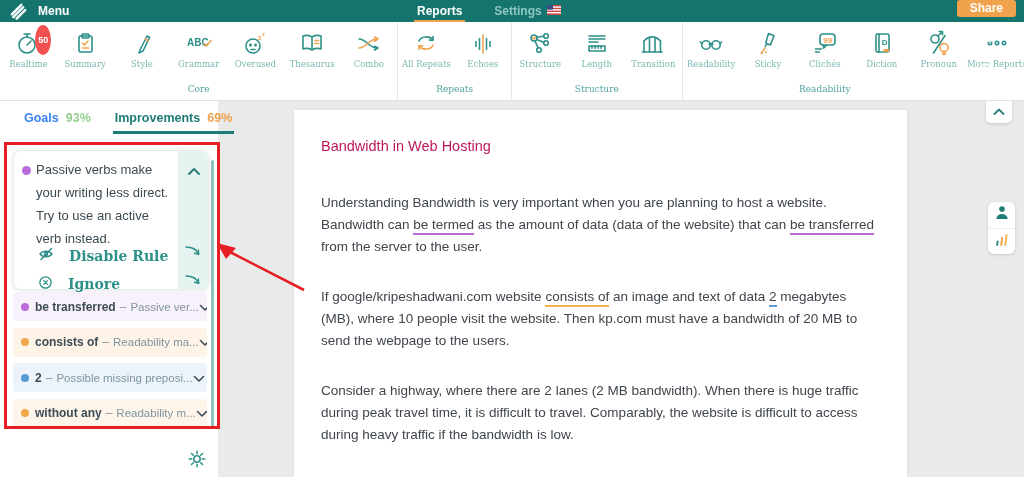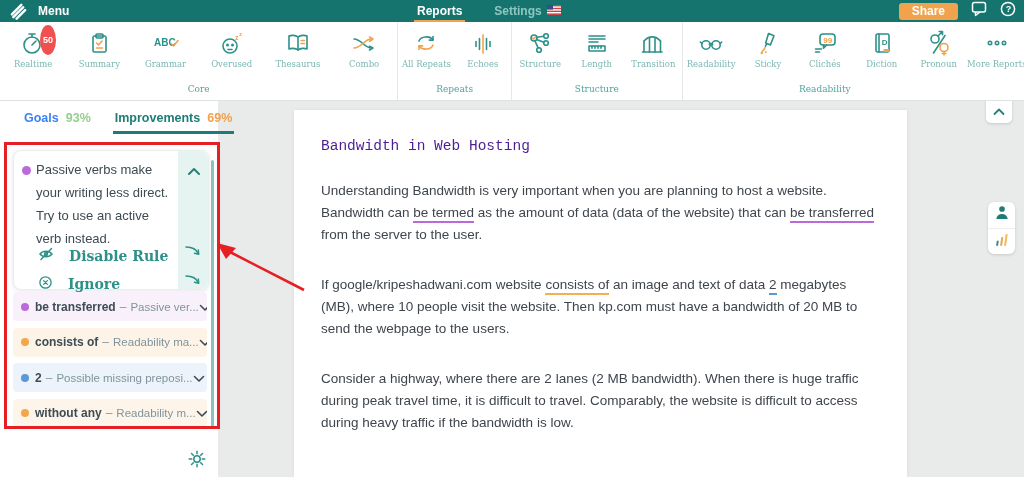--- a/index.html
+++ b/index.html
@@ -9,21 +9,21 @@
   
   .topbar{position:absolute;left:0;top:0;width:1024px;height:22px;background:#15756e;
           display:flex;align-items:center;color:#fff;z-index:20;}
   .logo{margin-left:9px;display:flex;align-items:center;}
   .menu-label{margin-left:10px;font-size:12px;font-weight:bold;}
   .top-tabs{position:absolute;left:414px;top:0;height:22px;display:flex;gap:26px;}
   .top-tab{position:relative;display:flex;align-items:center;gap:5px;
            font-size:12px;font-weight:bold;color:#fff;padding:4px 3px;cursor:pointer;}
   .top-tab.active::after{content:'';position:absolute;left:0;right:0;bottom:0;height:2.5px;background:#f0a24c;}
   .top-tab.inactive{color:#8fc6c1;}
-  .top-right{position:absolute;right:8px;top:0;height:22px;display:flex;align-items:center;gap:13px;}
+  .top-right{position:absolute;right:8px;top:0;height:22px;display:flex;align-items:center;gap:13px;flex-direction:column;}
   .share-btn{background:#f0a24c;color:#fff;font-size:12px;font-weight:bold;border:none;
              border-radius:3px;padding:2px 13px;height:17px;line-height:13px;cursor:pointer;}
 
   
   .toolbar{position:absolute;left:0;top:22px;width:1024px;height:78px;background:#fff;
            border-bottom:1px solid #dfe2e2;display:flex;z-index:15;}
   .tb-group{flex:0 0 auto;display:flex;flex-direction:column;box-sizing:border-box;}
   .tb-group.sep{border-right:1px solid #e6e8e8;}
   .tb-items{display:flex;flex:1;}
   .tb-item{flex:1;display:flex;flex-direction:column;align-items:center;padding-top:7px;cursor:pointer;}
@@ -69,21 +69,21 @@
 
   
   .annot-rect{position:absolute;left:4px;top:142px;width:216px;height:287px;box-sizing:border-box;
               border:3px solid #e51f23;z-index:10;pointer-events:none;}
   .annot-arrow{position:absolute;left:214px;top:240px;z-index:10;pointer-events:none;}
 
   
   .page{position:absolute;left:294px;top:110px;width:613px;bottom:0;background:#fff;z-index:4;
         box-shadow:0 0 4px rgba(0,0,0,.06);}
   .doc{padding:28px 27px 0 27px;}
-  .doc-title{font-size:14.5px;color:#4c1d95;margin:0 0 26px 0;font-weight:normal;font-family:Liberation Mono, monospace;}
+  .doc-title{font-size:14.5px;color:#be185d;margin:0 0 38px 0;font-weight:normal;}
   .doc p{font-size:13.5px;line-height:22px;color:#3f454c;margin:0 0 28px 0;}
   .hl{padding-bottom:1px;cursor:pointer;}
 
   
   .float-collapse{position:absolute;left:986px;top:99px;width:26px;height:24px;background:#fff;
                   border-radius:0 0 5px 5px;box-shadow:0 1px 3px rgba(0,0,0,.15);
                   display:flex;align-items:center;justify-content:center;cursor:pointer;z-index:6;}
   .float-pill{position:absolute;left:988px;top:202px;width:27px;height:52px;background:#fff;
               border-radius:6px;box-shadow:0 1px 3px rgba(0,0,0,.15);display:flex;flex-direction:column;
               align-items:center;justify-content:space-around;z-index:6;}
@@ -162,20 +162,29 @@
               <rect x="7" y="6" width="13" height="16" rx="1.5"></rect>
               <rect x="10" y="4" width="7" height="4" rx="1"></rect>
               <path stroke="#f0a24c" d="M10.5 13l2 2 3.5-4M10.5 18h6"></path>
             </svg>
           </div>
           <div class="tb-label">Summary</div>
         </div>
         <div class="tb-item">
           <div class="tb-icon">
             <svg width="26" height="26" viewBox="0 0 26 26" fill="none" stroke="#2d9089" stroke-width="1.6" stroke-linecap="round" stroke-linejoin="round">
+              <path d="M11 20L18 6l2.6 1.3L14 21l-3.9 1.9z"></path>
+              <path stroke="#f0a24c" d="M16.3 9.2l2.6 1.3"></path>
+            </svg>
+          </div>
+          <div class="tb-label">Style</div>
+        </div>
+        <div class="tb-item">
+          <div class="tb-icon">
+            <svg width="26" height="26" viewBox="0 0 26 26" fill="none" stroke="#2d9089" stroke-width="1.6" stroke-linecap="round" stroke-linejoin="round">
               <text x="1" y="16" font-size="10" font-weight="bold" fill="#2d9089" stroke="none" font-family="Liberation Sans, sans-serif">ABC</text>
               <path stroke="#f0a24c" d="M18 13.5l2.5 2.5 4.5-5.5"></path>
             </svg>
           </div>
           <div class="tb-label">Grammar</div>
         </div>
         <div class="tb-item">
           <div class="tb-icon">
             <svg width="26" height="26" viewBox="0 0 26 26" fill="none" stroke="#2d9089" stroke-width="1.6" stroke-linecap="round" stroke-linejoin="round">
               <circle cx="11" cy="16" r="7"></circle>

